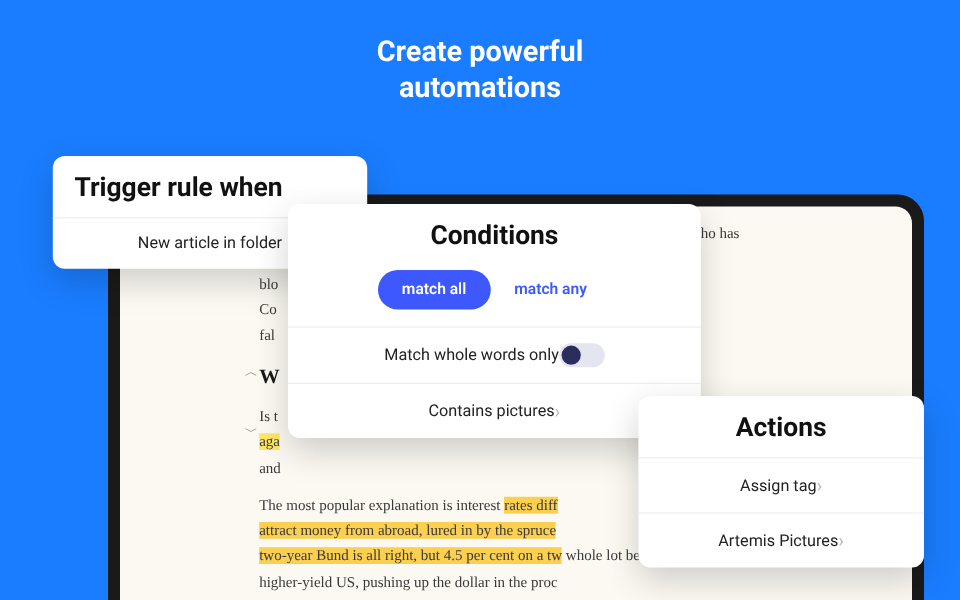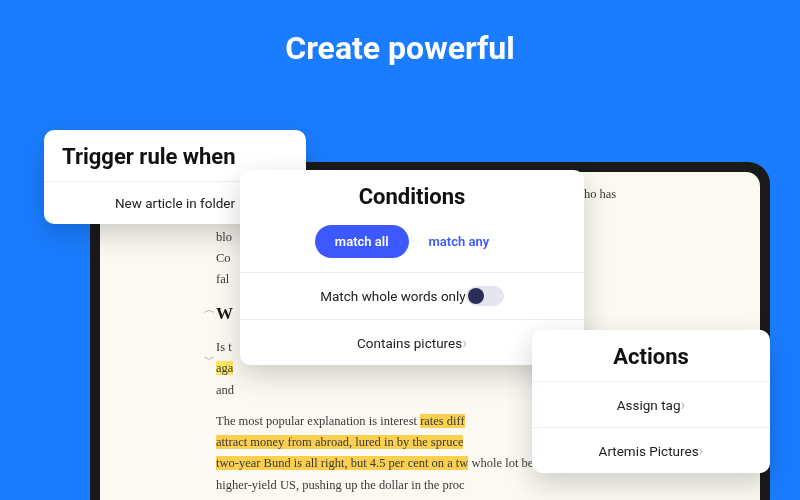--- a/index.html
+++ b/index.html
@@ -5,21 +5,21 @@
 * { margin: 0; padding: 0; box-sizing: border-box; }
 body {
   width: 800px; height: 500px;
   background: #1a7dff;
   font-family: -apple-system, BlinkMacSystemFont, "Segoe UI", Roboto, sans-serif;
   position: relative;
   overflow: hidden;
 }
 .hero-title {
   color: #fff;
-  font-size: 32px;
+  font-size: 24px;
   font-weight: 700;
   text-align: center;
   line-height: 1.25;
   padding-top: 28px;
 }
 .tablet {
   position: absolute;
   left: 90px; top: 162px;
   width: 680px; height: 420px;
   background: #1a1a1a;
@@ -105,20 +105,21 @@
   color: #8a8a8a;
   font-size: 11px;
   user-select:none;
 }
 </style>
 </head>
 <body>
 
 <div class="hero-title">
   <span>Create powerful</span><br>
+  <span>automations</span>
 </div>
 
 <div class="tablet">
   <div class="tablet-screen">
     <div class="nav-caret" style="top:130px">︿</div>
     <div class="nav-caret" style="top:180px">﹀</div>
     <div class="article">
       <p>
         <span>re: Rob's off enjoying the Atlantic north-east. The FT</span>
         <span style="margin-left:90px;">who has</span><br>

